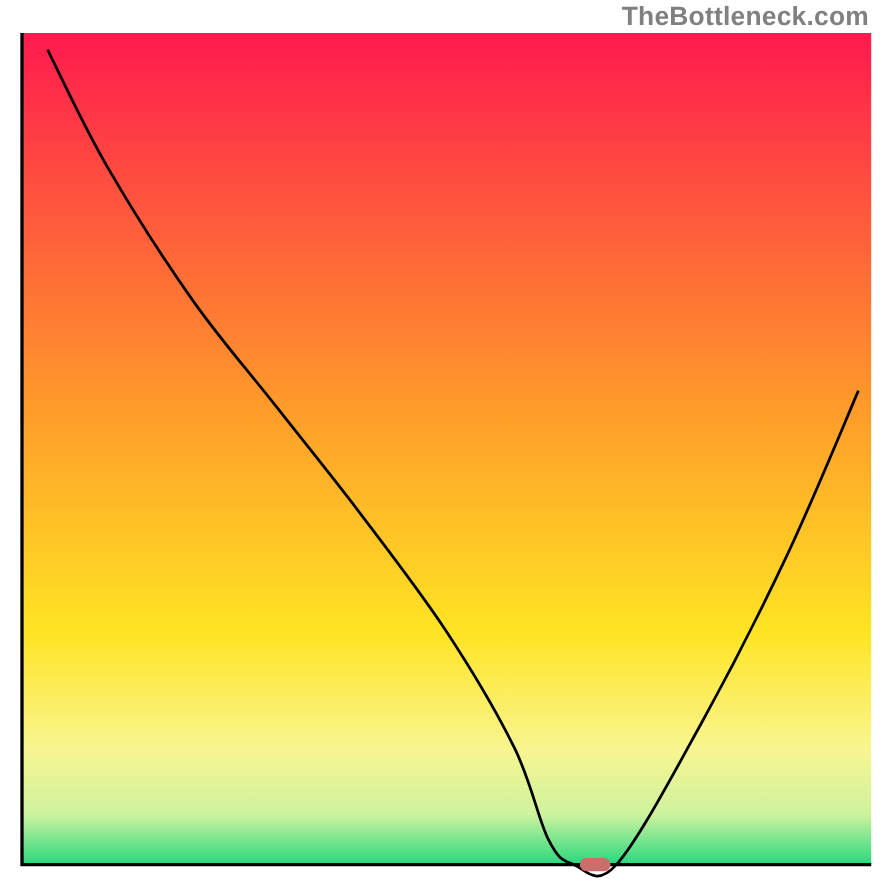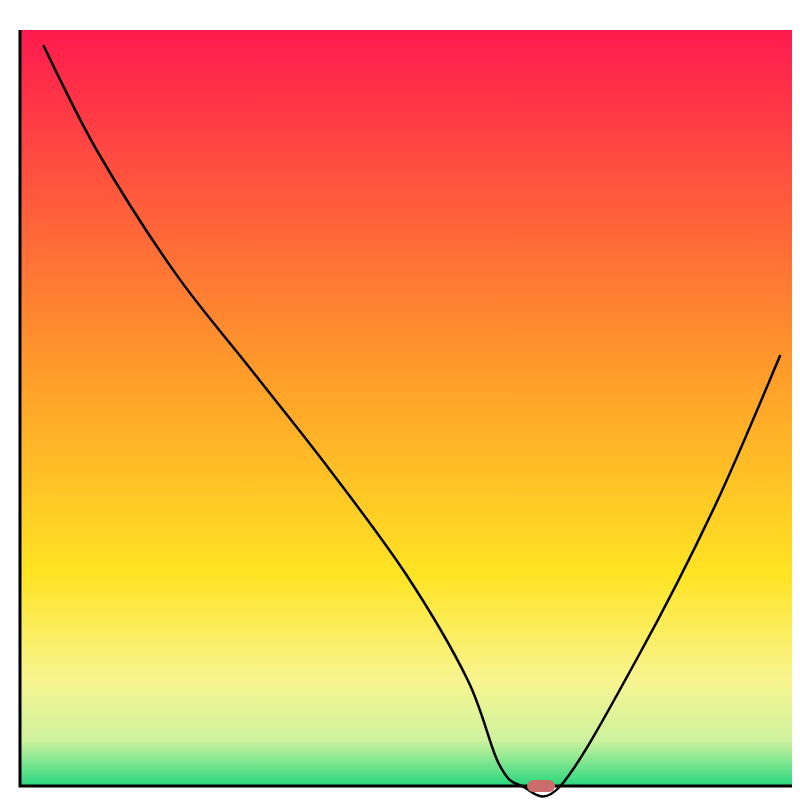--- a/index.html
+++ b/index.html
@@ -52,13 +52,14 @@
 
     <rect id="plot-bg" x="20" y="30" width="772" height="756" fill="url(#bg-grad)"></rect>
 
     <path id="axes" d="M20 30 L20 786 L792 786" stroke="#000000" stroke-width="3" fill="none"></path>
 
     <path id="curve" d="M43.2 45.1 C52.2 62.8 75.3 113.2 97.2 151.0 C119.1 188.8 148.7 235.4 174.4 271.9 C200.1 308.5 225.9 337.4 251.6 370.2 C277.3 403.0 303.1 434.5 328.8 468.5 C354.5 502.5 382.8 539.0 406.0 574.3 C429.2 609.6 452.3 648.7 467.8 680.2 C483.2 711.7 489.6 745.7 498.6 763.3 C507.6 781.0 511.5 782.2 521.8 786.0 C532.1 789.8 541.1 807.4 560.4 786.0 C579.7 764.6 611.9 704.1 637.6 657.5 C663.3 610.9 691.0 556.7 714.8 506.3 C738.6 455.9 769.5 380.3 780.4 355.1" stroke="#000" stroke-width="2.5" fill="none"></path>
 
     <rect id="marker" x="527.1" y="780" width="28" height="12" rx="6" ry="6" fill="#cb6d6b"></rect>
   </svg>
 
+  <div class="watermark">TheBottleneck.com</div>
 </div>
 
 </body></html>

